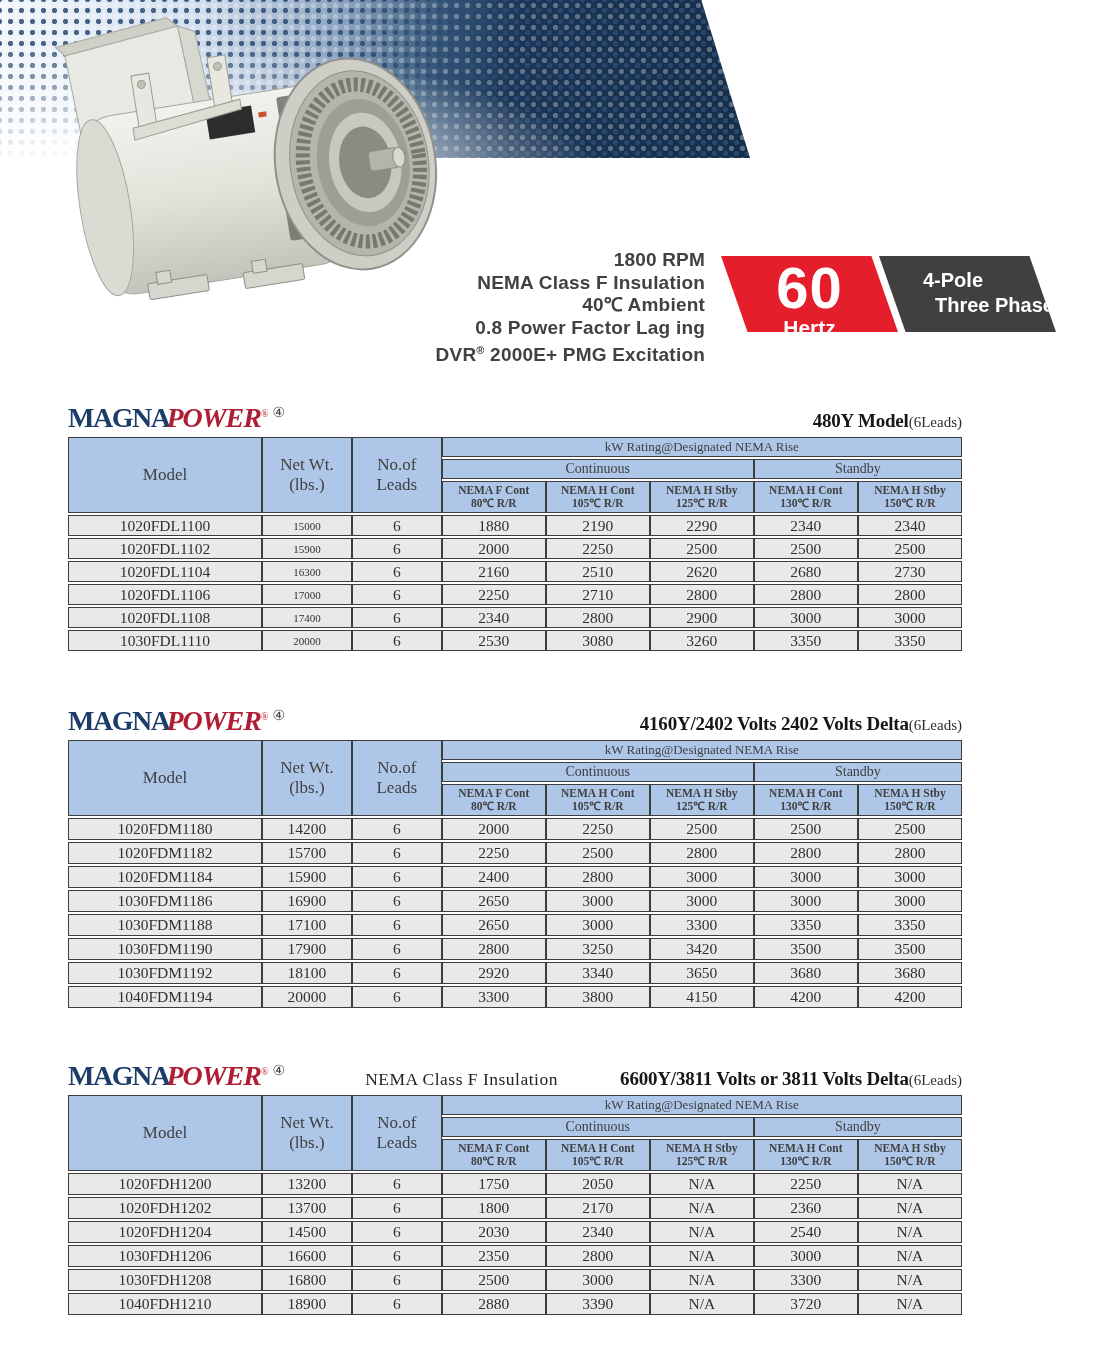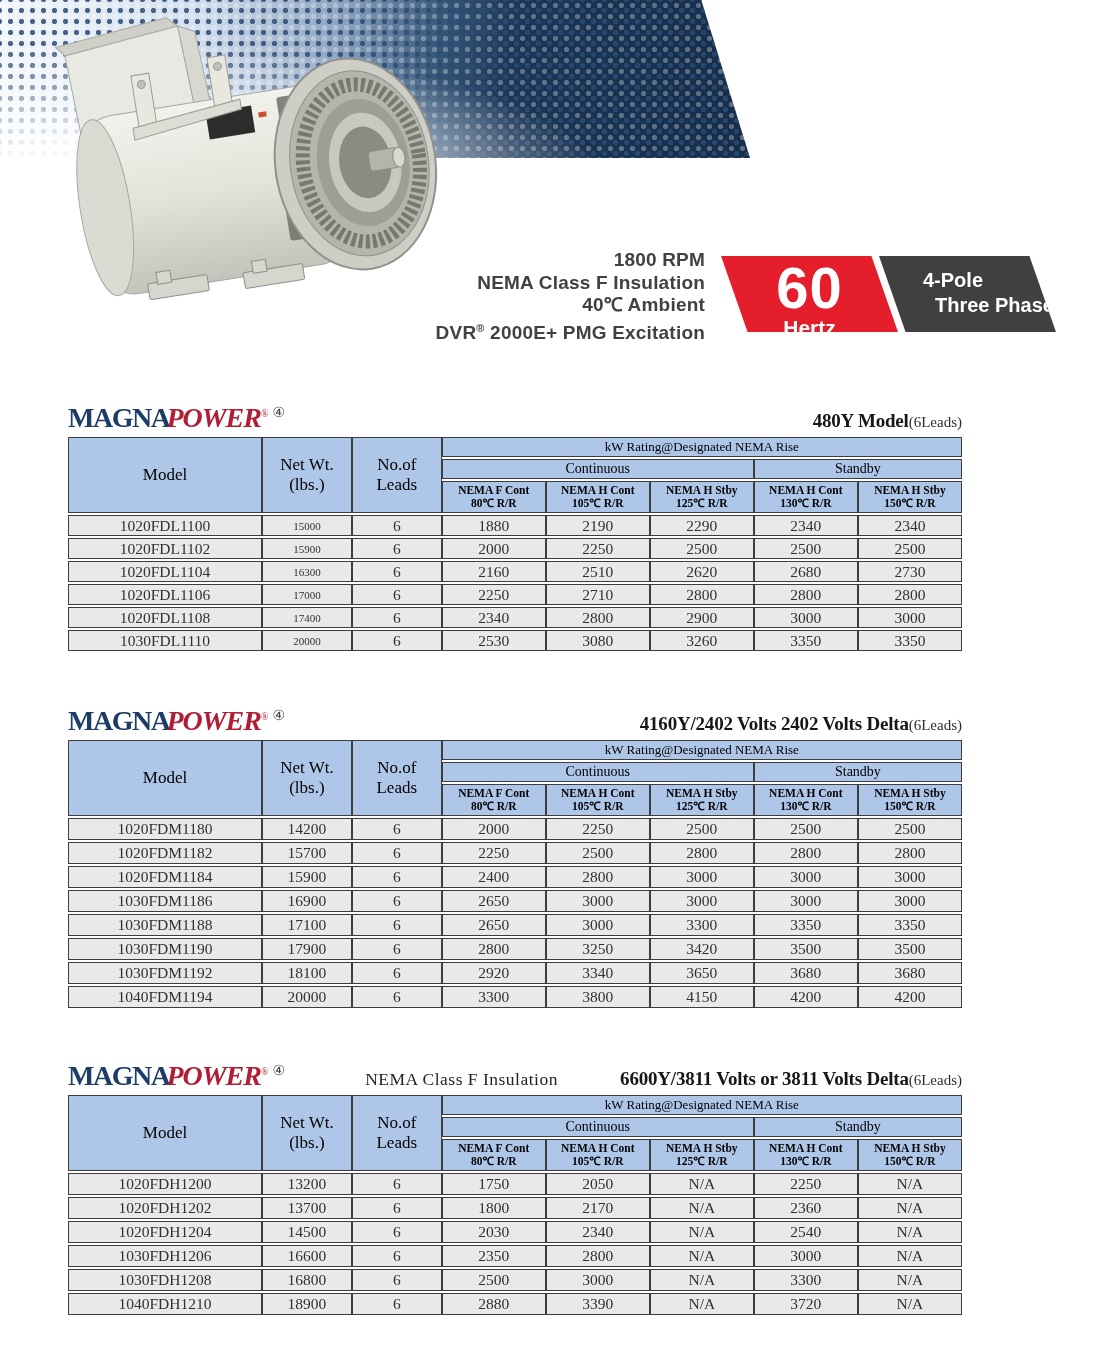--- a/index.html
+++ b/index.html
@@ -44,21 +44,21 @@
   .logo .power { color:#b01e35; font-weight:800; font-style:italic; letter-spacing:-1px; margin-left:-3px; }
   .logo .reg   { color:#b01e35; font-size:10px; vertical-align:super; }
   .logo .mark  { color:#444;    font-size:14px; vertical-align:super; margin-left:4px; font-weight:400; }
   .subtitle { font-size:17.5px; color:#1f1f1f; margin-left:80px; letter-spacing:0.5px; }
   .title-wrap { margin-left:auto; white-space:nowrap; }
   .tbl-title { font-weight:800; font-size:19px; color:#161616; letter-spacing:-0.2px; }
   .tbl-note  { font-weight:400; font-size:15px; color:#2e2e2e; }
 
   table.dtable { width:100%; border-collapse:separate; border-spacing:0 2px; table-layout:fixed; }
   .dtable th, .dtable td { border:1px solid #3d3d3d; text-align:center; vertical-align:middle; padding:0; }
-  .dtable thead th { background:#aec7e8; color:#000000; font-weight:400; }
+  .dtable thead th { background:#aec7e8; color:#404040; font-weight:400; }
   .dtable tbody td { background:#e9e9e9; color:#303030; font-size:15.5px; height:21px; }
   .b1 .dtable tbody td, .b2 .dtable tbody td { height:22px; }
   th.hbig  { font-size:17px; line-height:20px; }
   th.hkw   { font-size:13px; height:20px; }
   th.hband { font-size:14px; height:20px; }
   th.hsub  { font-size:11.5px; font-weight:700 !important; line-height:13.5px; height:32px;margin-top:36px; }
   .b0 td.net { font-size:11px; }
   col.c-model { width:21.7%; } col.c-net { width:10.05%; } col.c-leads { width:10.05%; }
   col.c-val { width:11.64%; }
 </style>
@@ -121,20 +121,21 @@
       <ellipse cx="336" cy="178" rx="26" ry="36" fill="#8a8b83"></ellipse>
       <rect x="340" y="168" width="30" height="20" rx="4" fill="#b3b4ac" stroke="#8a8b83" stroke-width="1"></rect>
       <ellipse cx="370" cy="178" rx="6" ry="10" fill="#d7d8d0" stroke="#8a8b83" stroke-width="1"></ellipse>
     </g>
   </svg>
 
   <div class="specs">
     <div>1800 RPM</div>
     <div>NEMA Class F Insulation</div>
     <div>40℃ Ambient</div>
+    <div>0.8 Power Factor Lag ing</div>
     <div><span>DVR</span><sup>®</sup><span> 2000E+ PMG Excitation</span></div>
   </div>
 
   <div class="badge red">
     <div class="big">60</div>
     <div class="hertz">Hertz</div>
   </div>
   <div class="badge gray">
     <div class="p1">4-Pole</div>
     <div class="p2">Three Phase</div>

